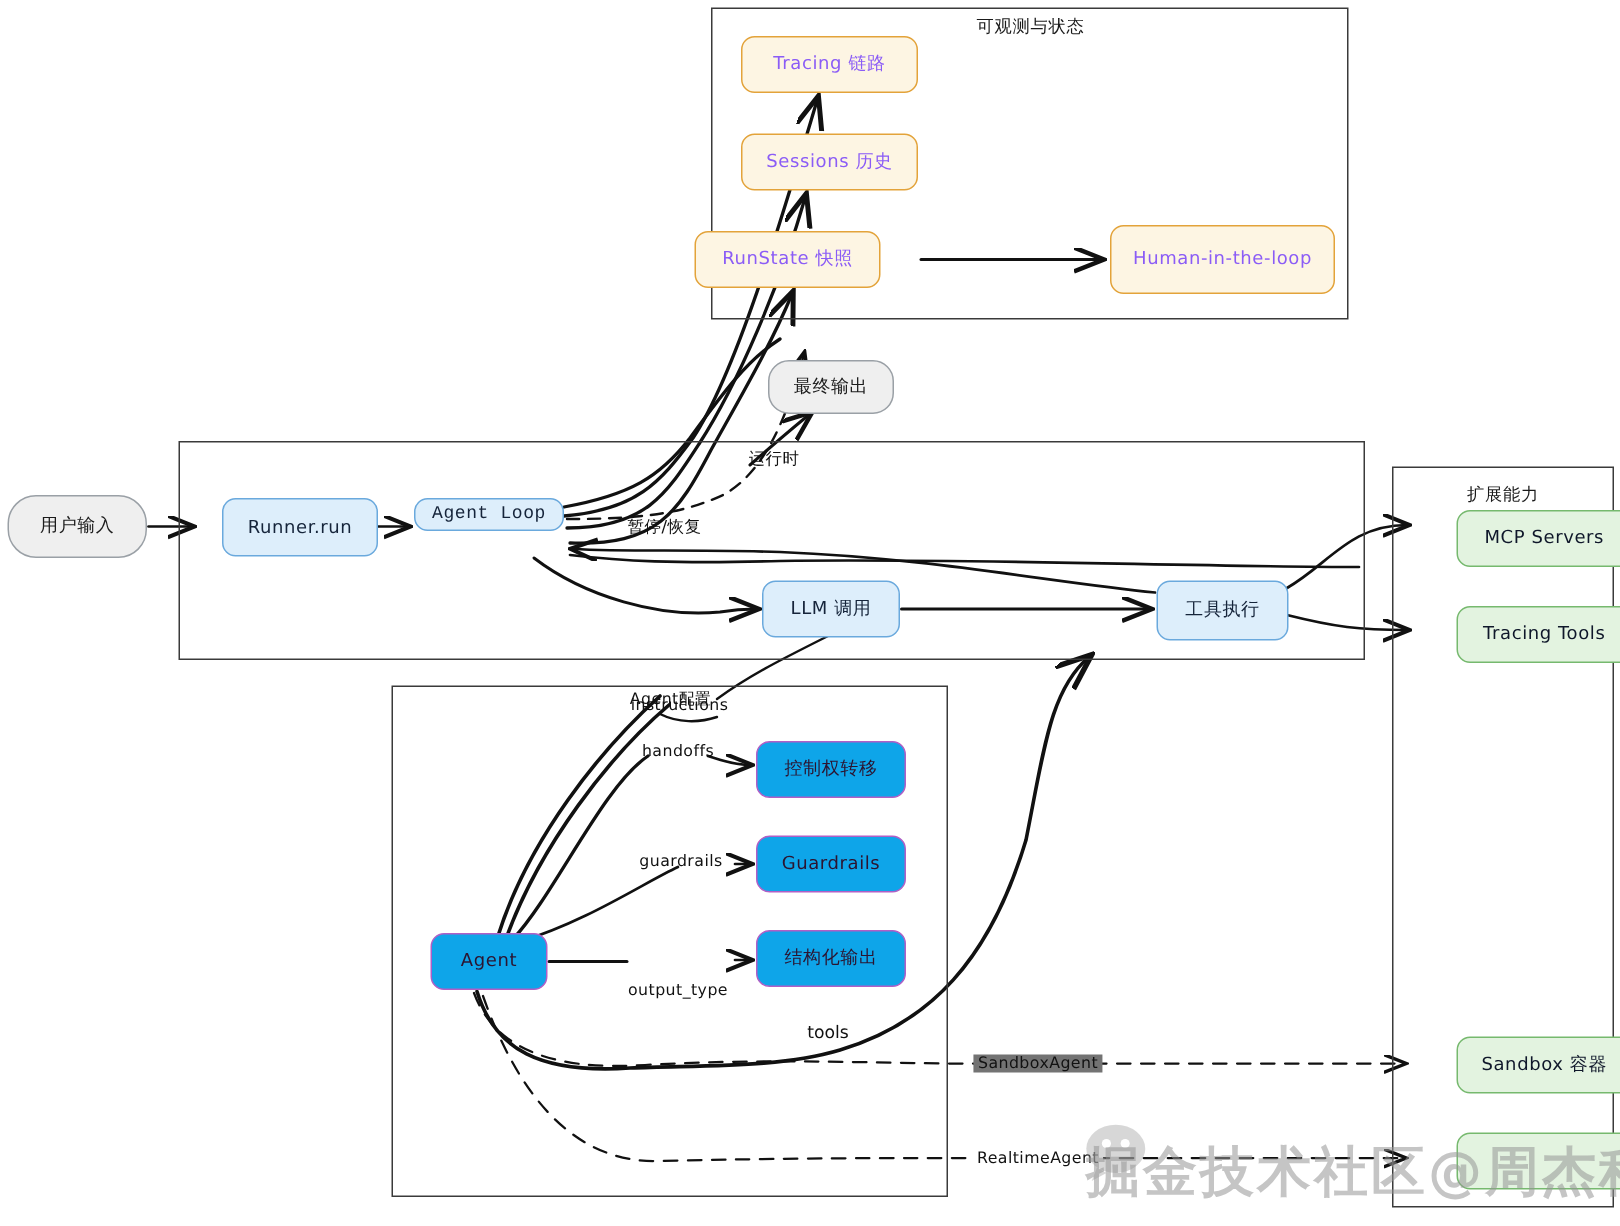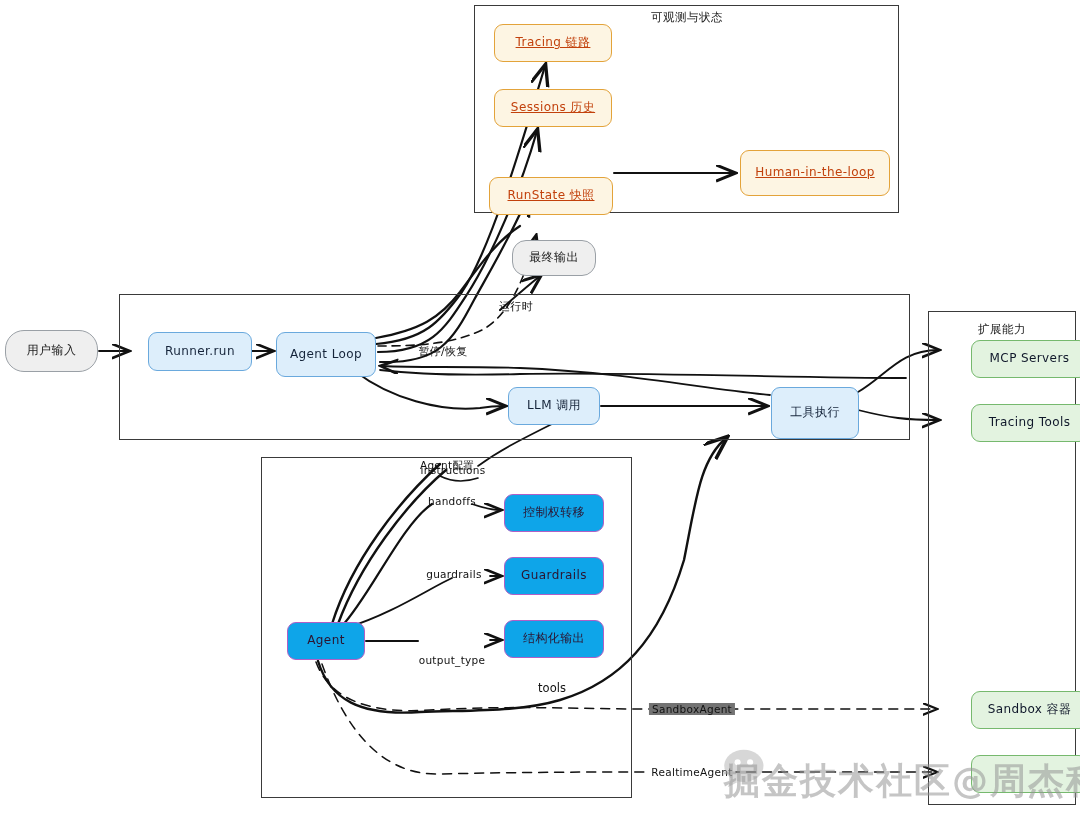--- a/index.html
+++ b/index.html
@@ -10,21 +10,21 @@
   .grp{position:absolute;border:1.6px solid #3a3a3a;background:transparent;box-sizing:border-box;}
   .grp-title{position:absolute;font-size:11.5px;color:#1a1a1a;white-space:nowrap;
              transform:translateX(-50%);letter-spacing:.5px;}
 
   .node{position:absolute;box-sizing:border-box;display:flex;align-items:center;
         justify-content:center;text-align:center;border-radius:9px;
         font-size:12px;line-height:1.15;letter-spacing:.4px;white-space:nowrap;}
 
   .n-gray  {background:#efefef;border:1.4px solid #9aa0a6;color:#1b1b1b;}
   .n-blue  {background:#ddeefb;border:1.4px solid #6aa9dd;color:#15243a;}
-  .n-orange{background:#fdf5e3;border:1.6px solid #e3a33a;color:#c2410c;text-decoration:underline;}
+  .n-orange{background:#fdf5e3;border:1.6px solid #e3a33a;color:#8b5cf6;}
   .n-green {background:#e3f3e0;border:1.4px solid #76b96e;color:#0f172a;margin-left:28px;}
   .n-purple{background:#0ea5e9;border:1.5px solid #b05fc6;color:#2c1430;}
 
   .edge-label{position:absolute;font-size:11px;color:#111;white-space:nowrap;
               transform:translate(-50%,-50%);letter-spacing:.3px;}
   .edge-label.small{font-size:10.5px;}
 
   .watermark{position:absolute;left:724px;top:757px;font-size:36px;color:rgba(150,150,150,.55);
              white-space:nowrap;letter-spacing:2px;font-weight:600;pointer-events:none;}
   .wm-logo{position:absolute;left:722px;top:748px;width:58px;height:50px;
@@ -107,33 +107,33 @@
 
 <div class="grp" style="left:261px;top:457px;width:371px;height:341px;"></div>
 
 <div class="grp" style="left:928px;top:311px;width:148px;height:494px;"></div>
 <div class="grp-title" style="left:1002px;top:322px;">扩展能力</div>
 
 <div class="node n-gray" style="left:5px;top:330px;width:93px;height:42px;border-radius:19px;">用户输入</div>
 
 <div class="node n-blue" style="left:132px;top:332px;width:104px;height:39px;margin-left:16px;">Runner.run</div>
 
-<div class="node n-blue" style="left:276px;top:332px;width:100px;height:45px;">Agent Loop</div>
+<div class="node n-blue" style="left:276px;top:332px;width:100px;height:22px;font-family:Liberation Mono, monospace;">Agent Loop</div>
 
 <div class="node n-blue" style="left:508px;top:387px;width:92px;height:38px;">LLM 调用</div>
 
-<div class="node n-blue" style="left:771px;top:387px;width:88px;height:52px;">工具执行</div>
+<div class="node n-blue" style="left:771px;top:387px;width:88px;height:40px;">工具执行</div>
 
 <div class="node n-gray" style="left:512px;top:240px;width:84px;height:36px;border-radius:14px;">最终输出</div>
 
 <div class="node n-orange" style="left:494px;top:24px;width:118px;height:38px;">Tracing 链路</div>
 
 <div class="node n-orange" style="left:494px;top:89px;width:118px;height:38px;">Sessions 历史</div>
 
-<div class="node n-orange" style="left:489px;top:154px;width:124px;height:38px;margin-top:23px;">RunState 快照</div>
+<div class="node n-orange" style="left:463px;top:154px;width:124px;height:38px;">RunState 快照</div>
 
 <div class="node n-orange" style="left:740px;top:150px;width:150px;height:46px;">Human-in-the-loop</div>
 
 <div class="node n-green" style="left:943px;top:340px;width:117px;height:38px;">MCP Servers</div>
 
 <div class="node n-green" style="left:943px;top:404px;width:117px;height:38px;">Tracing Tools</div>
 
 <div class="node n-green" style="left:943px;top:691px;width:117px;height:38px;">Sandbox 容器</div>
 
 <div class="node n-green" style="left:943px;top:755px;width:117px;height:38px;"></div>

